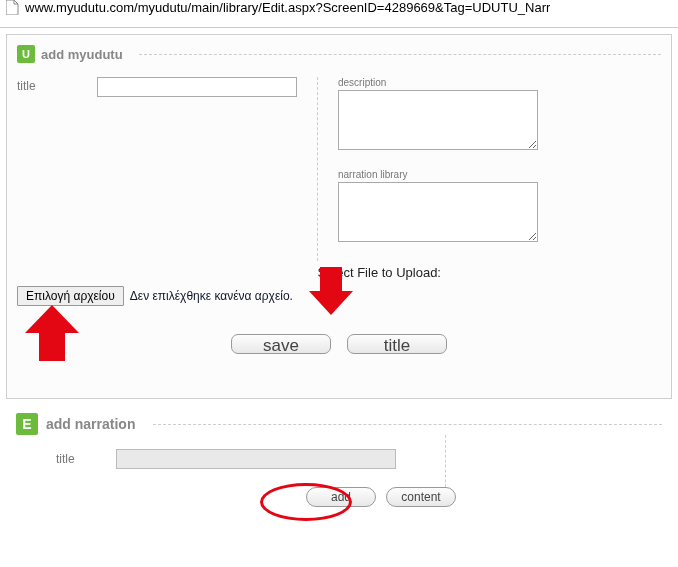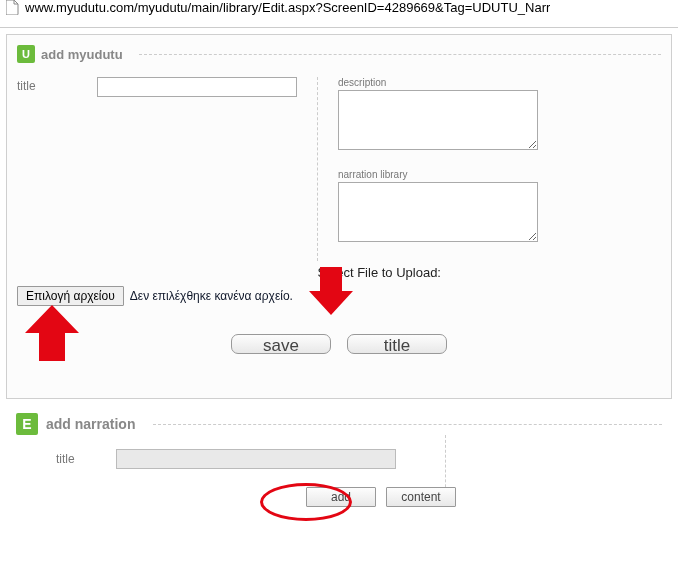--- a/index.html
+++ b/index.html
@@ -121,21 +121,21 @@
   .title-readonly {
     width: 280px; height:20px;
     background:#e9e9e9;
     border:1px solid #bbb;
   }
   .sec2-btns { display:flex; gap:10px; justify-content:flex-end; width:340px; margin-left:60px;}
   .small-btn {
     width:70px;height:20px;
     border:1px solid #999;
     background:linear-gradient(#fdfdfd,#e8e8e8);
-    border-radius:1px;font-size:12px;color:#444;cursor:pointer;
+    border-radius:10px;font-size:12px;color:#444;cursor:pointer;
   }
   .red-circle {
     position:absolute;
     border:3px solid #e30613;
     border-radius:50%;
     width:92px;height:38px;
     pointer-events:none;
   }
 </style>
 </head>

